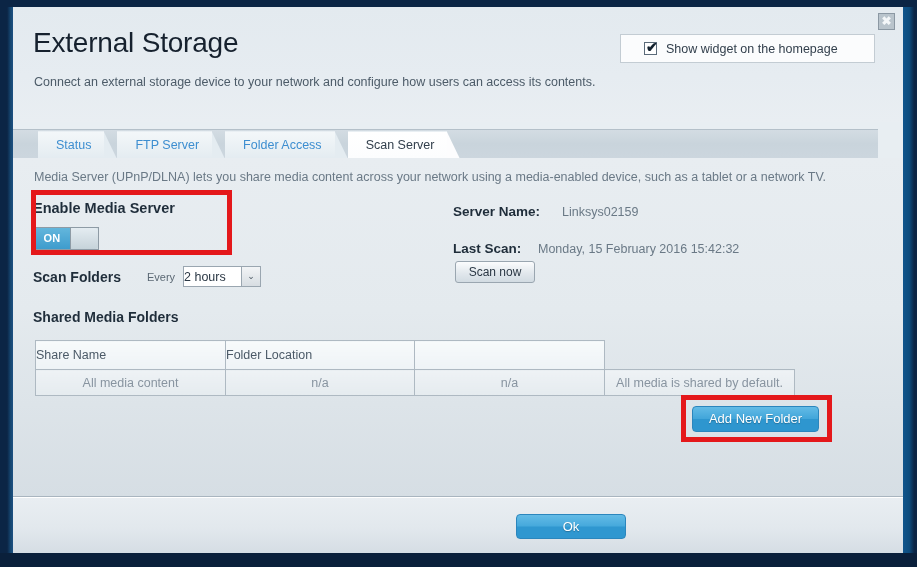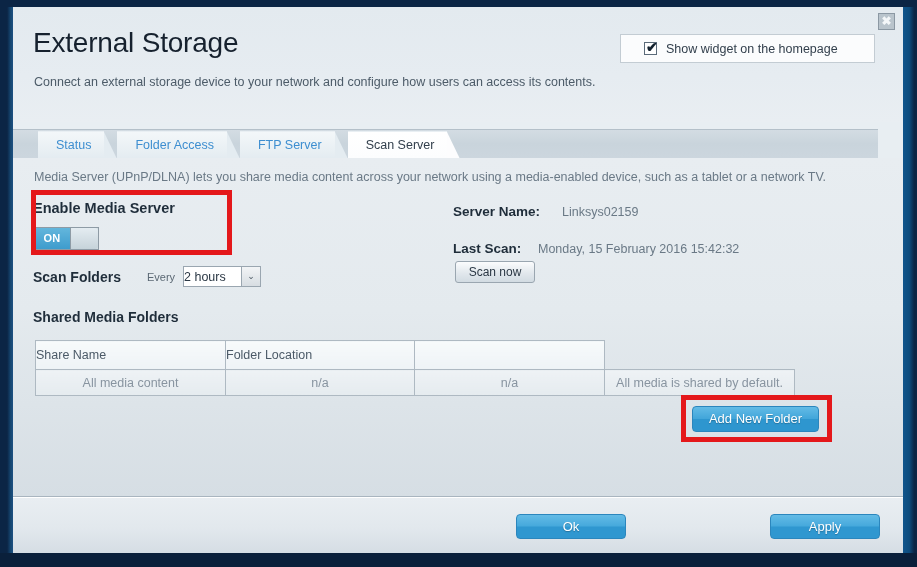--- a/index.html
+++ b/index.html
@@ -418,22 +418,22 @@
         <span id="widget-label">Show widget on the homepage</span>
       </div>
 
       <div id="close-button">✖</div>
     </div>
 
     <div id="tabbar">
       <div id="tabbar-strip"></div>
       <div id="tabs">
         <div class="tab">Status</div>
+        <div class="tab">FTP Server</div>
         <div class="tab">Folder Access</div>
-        <div class="tab">FTP Server</div>
         <div class="tab active">Scan Server</div>
       </div>
     </div>
 
     <div id="content">
 
       <div id="media-desc">Media Server (UPnP/DLNA) lets you share media content across your network using a media-enabled device, such as a tablet or a network TV.</div>
 
       <div id="enable-label">Enable Media Server</div>
 
@@ -479,17 +479,16 @@
       </table>
 
       <div id="add-new-folder-button">Add New Folder</div>
       <div class="highlight-box" id="highlight-addfolder"></div>
 
     </div>
 
     <div id="footer-line"></div>
     <div id="footer">
       <div class="footer-button" id="ok-button">Ok</div>
-      <div class="footer-button" id="apply-button">Apply</div>
     </div>
 
   </div>
 </div>
 
 </body></html>

